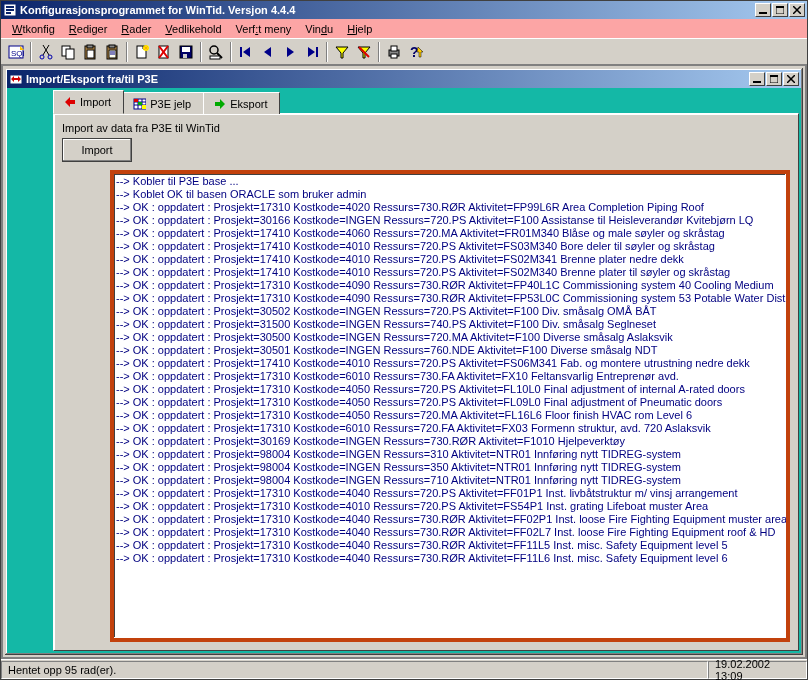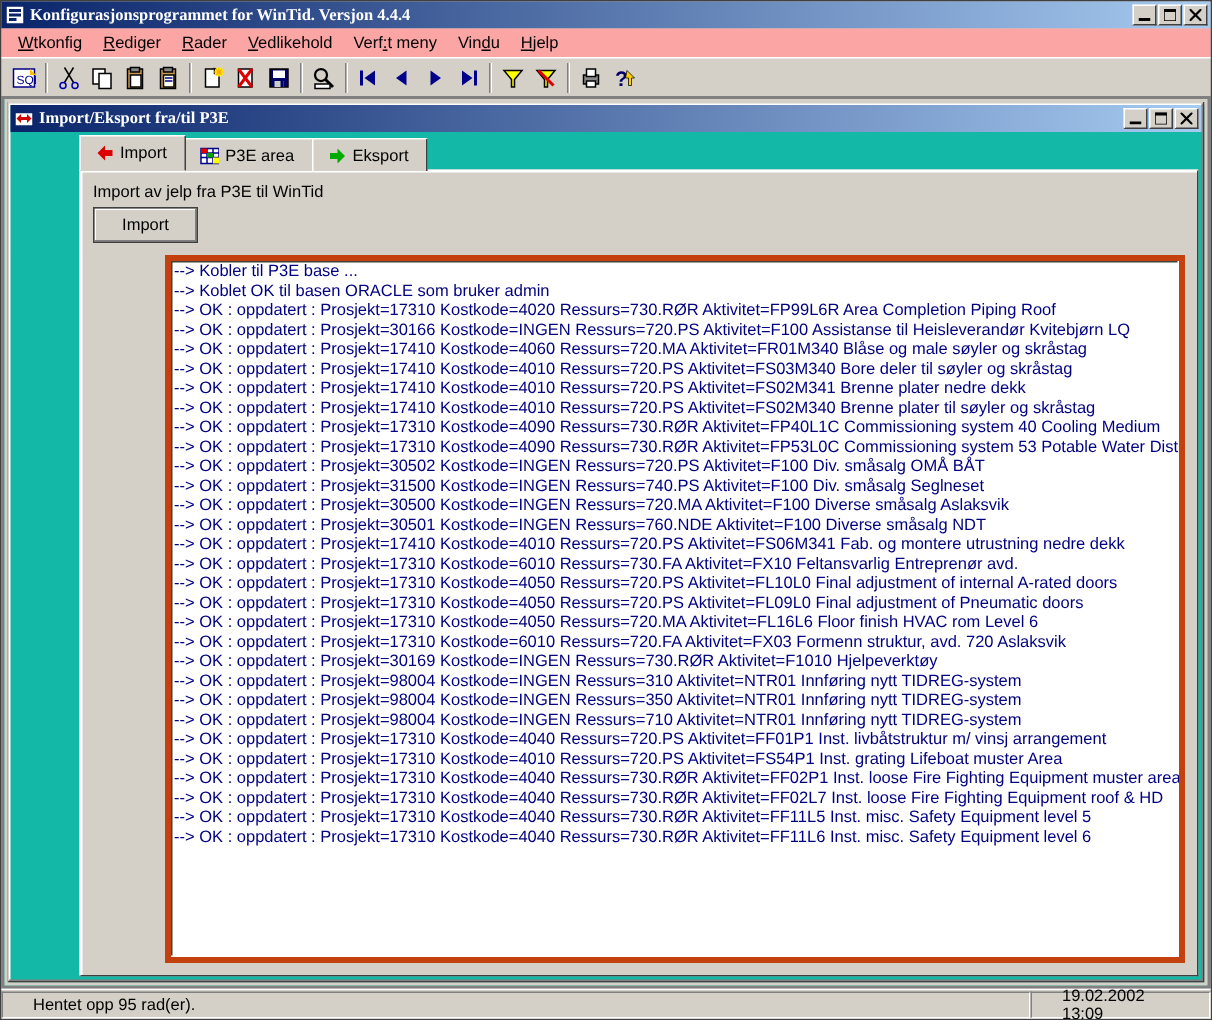--- a/index.html
+++ b/index.html
@@ -25,21 +25,21 @@
   color: #fff;
   display: flex;
   align-items: center;
   padding: 0 2px;
   font-weight: bold;
 }
 .titlebar-icon {
   width: 14px; height: 14px; margin-right: 3px;
   display: inline-flex; align-items: center; justify-content: center;
 }
-.titlebar-text { flex: 1; white-space: nowrap; overflow: hidden; font-family: Liberation Serif, serif; }
+.titlebar-text { flex: 1; white-space: nowrap; overflow: hidden; }
 .win-controls { display: flex; gap: 1px; }
 .win-btn {
   width: 16px; height: 14px;
   background: #d4d0c8;
   border: 1px solid #fff;
   border-right-color: #404040;
   border-bottom-color: #404040;
   display: flex; align-items: center; justify-content: center;
   font-family: Arial; font-size: 9px; font-weight: bold; color: #000;
 }
@@ -170,25 +170,25 @@
   background:#d4d0c8;
   border-top:1px solid #fff;
   display:flex;
   align-items: center;
 }
 .status-cell {
   border:1px solid #808080;
   border-top-color:#808080; border-left-color:#808080;
   border-right-color:#fff; border-bottom-color:#fff;
   height:18px;
-  padding: 1px 20px;
+  padding: 1px 6px;
   display:flex; align-items:center;
 }
 .status-cell.main { flex:1; }
-.status-cell.time { width:120px; justify-content:flex-start; }
+.status-cell.time { width:99px; justify-content:flex-start; }
 svg { display:block; }
 </style>
 </head>
 <body>
 
 <div class="window">
 
   <div class="titlebar">
     <span class="titlebar-icon">
       <svg width="14" height="14">
@@ -398,33 +398,33 @@
                   <rect x="2" y="3" width="12" height="10" fill="#fff" stroke="#008"></rect>
                   <line x1="6" y1="3" x2="6" y2="13" stroke="#008"></line>
                   <line x1="10" y1="3" x2="10" y2="13" stroke="#008"></line>
                   <line x1="2" y1="6" x2="14" y2="6" stroke="#008"></line>
                   <line x1="2" y1="9" x2="14" y2="9" stroke="#008"></line>
                   <rect x="2" y="3" width="4" height="3" fill="#d00"></rect>
                   <rect x="6" y="6" width="4" height="3" fill="#0a0"></rect>
                   <rect x="10" y="9" width="4" height="4" fill="#ff0"></rect>
                 </svg>
               </span>
-              <span>P3E area</span>
+              <span>P3E jelp</span>
             </div>
             <div class="tab">
               <span class="tab-icon">
                 <svg width="16" height="16">
                   <path d="M13 8 L8 3 L8 6 L3 6 L3 10 L8 10 L8 13 Z" fill="#0a0"></path>
                 </svg>
               </span>
               <span>Eksport</span>
             </div>
           </div>
         <div class="tab-panel">
-          <div class="section-label">Import av jelp fra P3E til WinTid</div>
+          <div class="section-label">Import av data fra P3E til WinTid</div>
           <button class="import-btn">Import</button>
           <div class="log-box" id="logbox">
               <div class="log-line">--&gt; Kobler til P3E base ...</div>
               <div class="log-line">--&gt; Koblet OK til basen ORACLE som bruker admin</div>
               <div class="log-line">--&gt; OK : oppdatert : Prosjekt=17310 Kostkode=4020 Ressurs=730.RØR Aktivitet=FP99L6R Area Completion Piping Roof</div>
               <div class="log-line">--&gt; OK : oppdatert : Prosjekt=30166 Kostkode=INGEN Ressurs=720.PS Aktivitet=F100 Assistanse til Heisleverandør Kvitebjørn LQ</div>
               <div class="log-line">--&gt; OK : oppdatert : Prosjekt=17410 Kostkode=4060 Ressurs=720.MA Aktivitet=FR01M340 Blåse og male søyler og skråstag</div>
               <div class="log-line">--&gt; OK : oppdatert : Prosjekt=17410 Kostkode=4010 Ressurs=720.PS Aktivitet=FS03M340 Bore deler til søyler og skråstag</div>
               <div class="log-line">--&gt; OK : oppdatert : Prosjekt=17410 Kostkode=4010 Ressurs=720.PS Aktivitet=FS02M341 Brenne plater nedre dekk</div>
               <div class="log-line">--&gt; OK : oppdatert : Prosjekt=17410 Kostkode=4010 Ressurs=720.PS Aktivitet=FS02M340 Brenne plater til søyler og skråstag</div>

